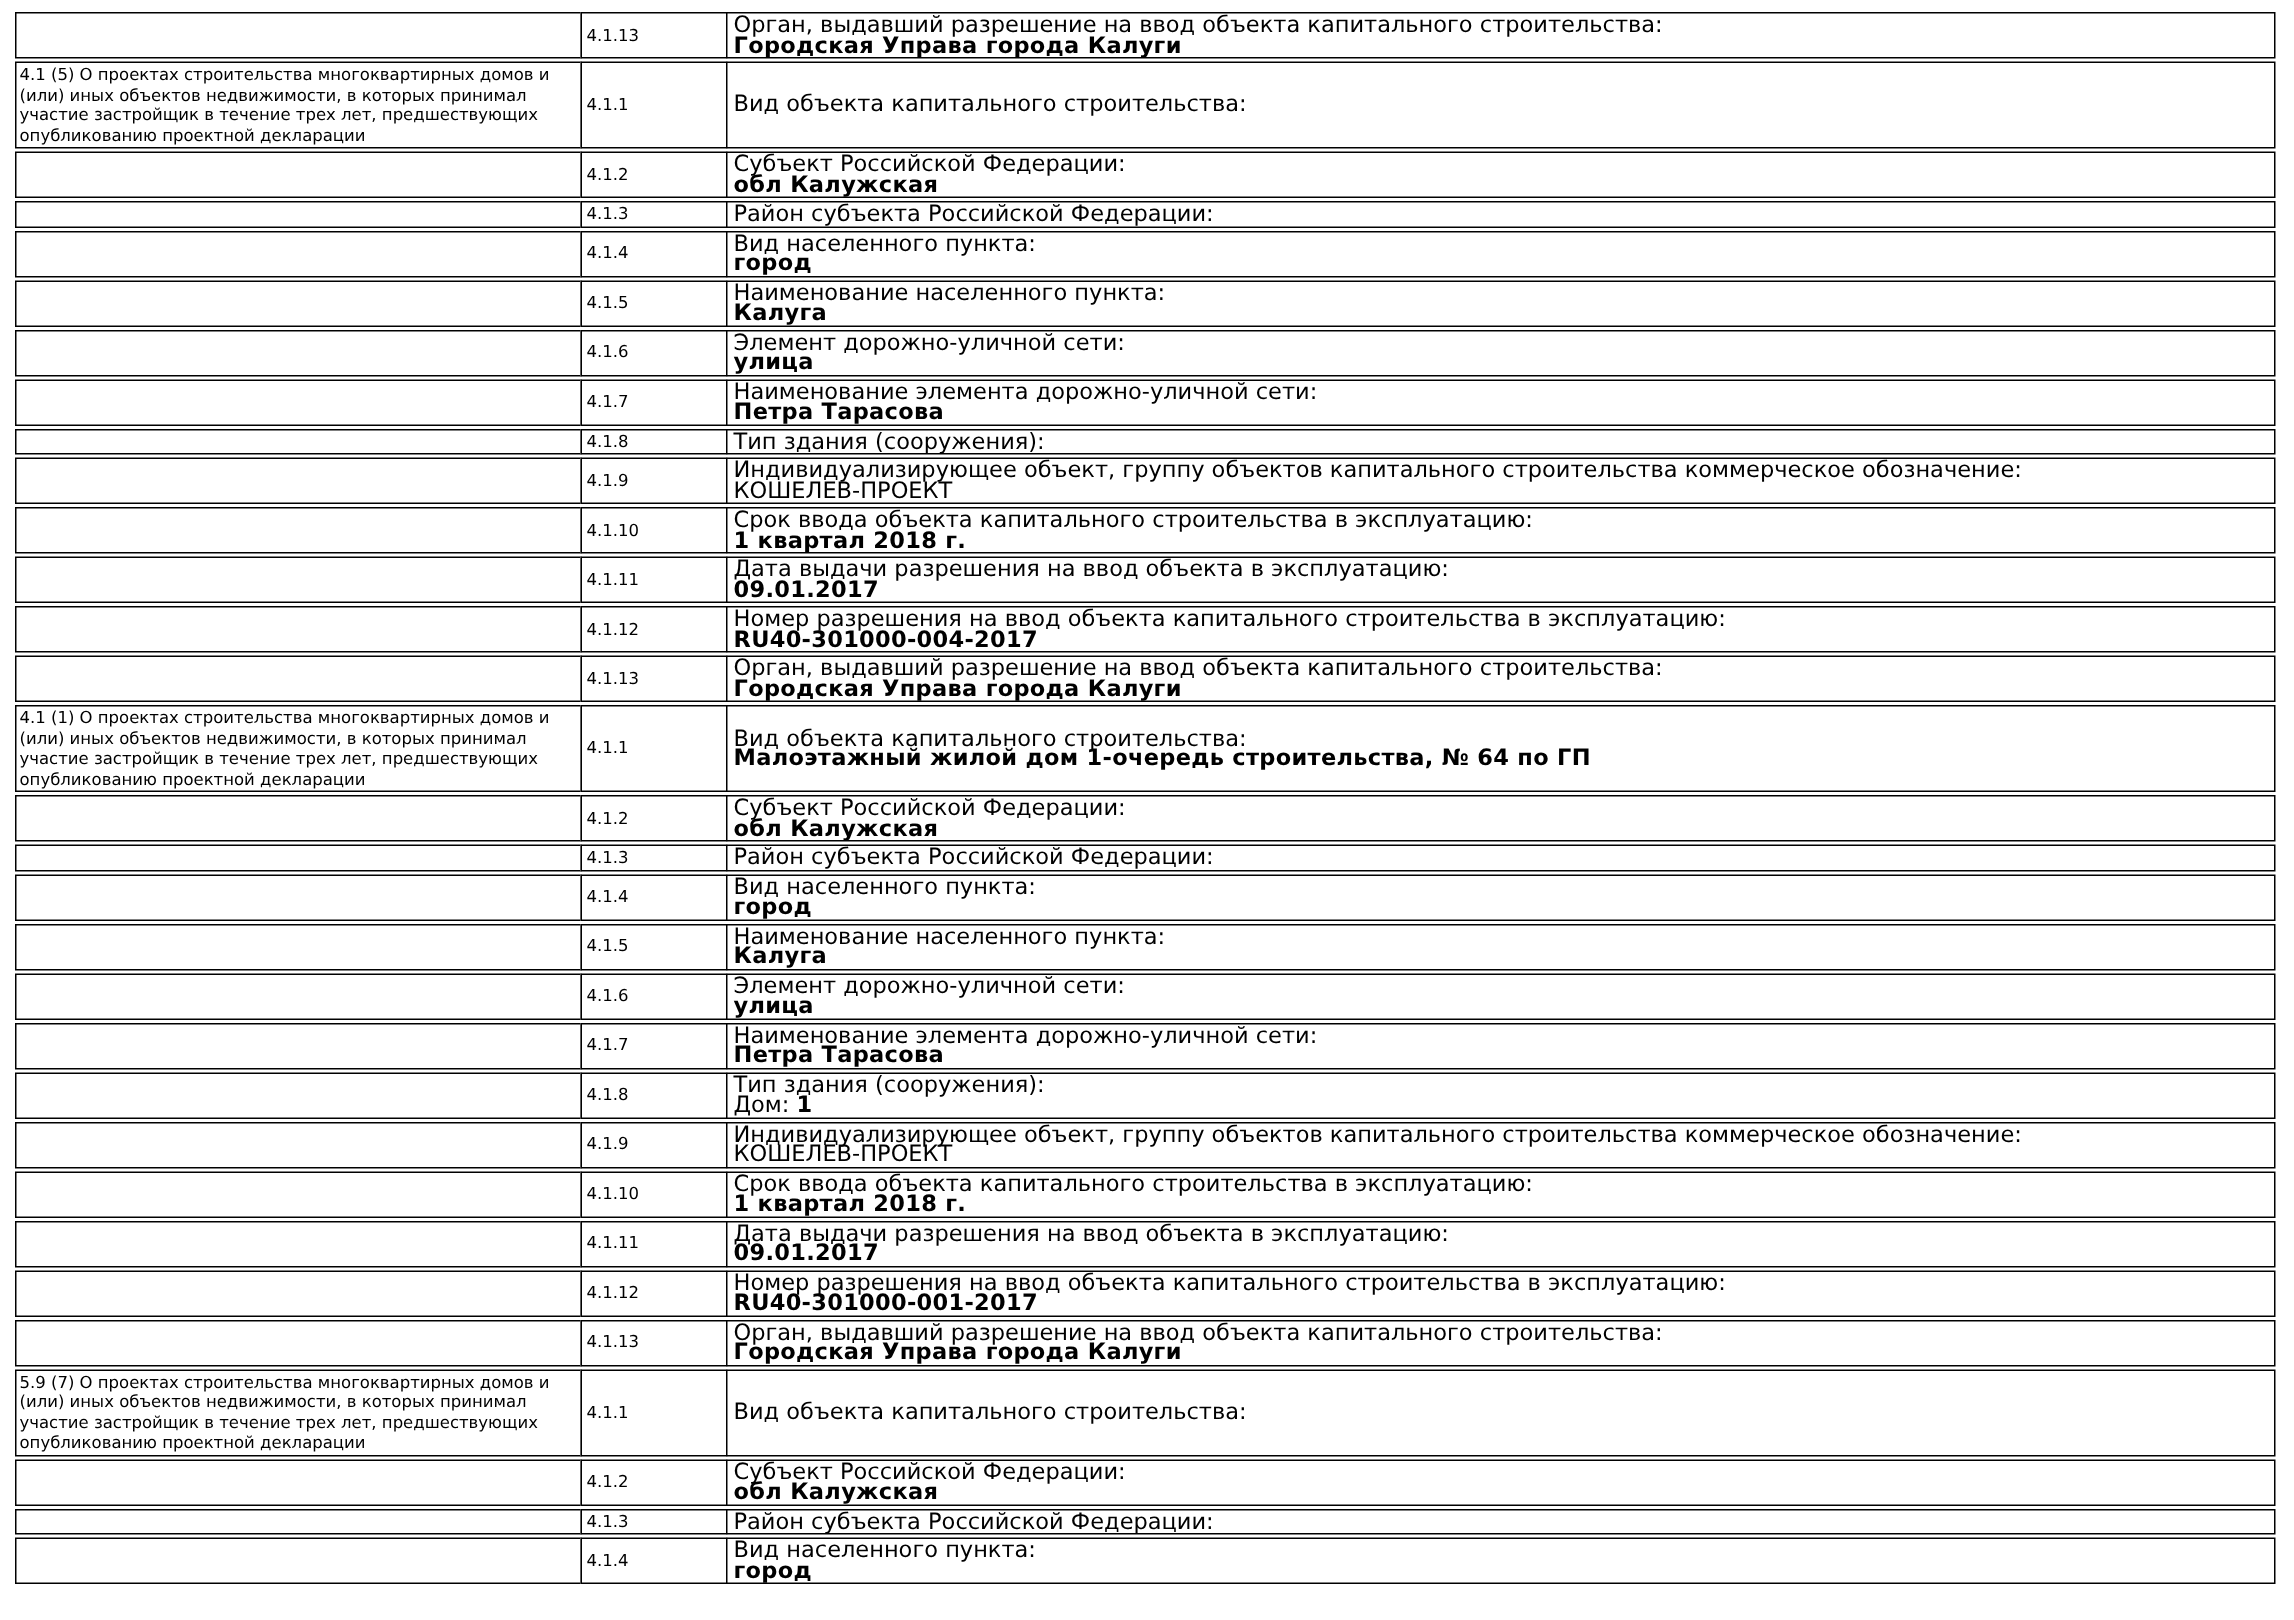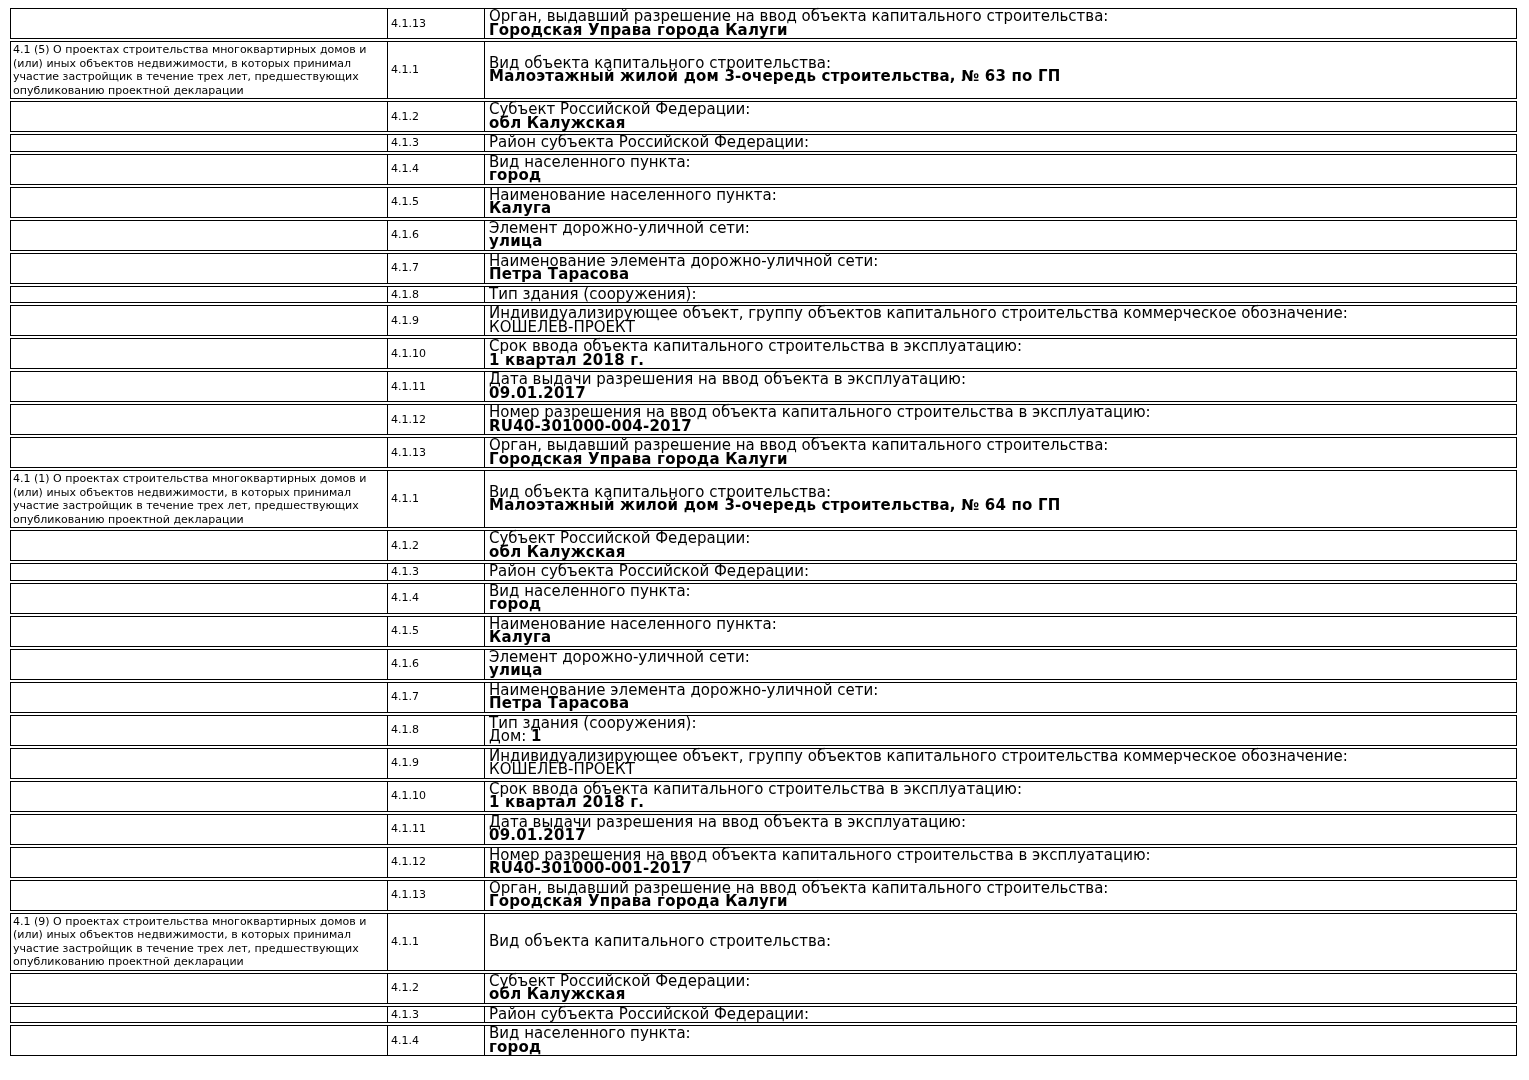--- a/index.html
+++ b/index.html
@@ -73,21 +73,20 @@
       <div class="label">Орган, выдавший разрешение на ввод объекта капитального строительства:</div>
       <div class="value vb">Городская Управа города Калуги</div>
     </div>
   </div>
 
   <div class="row hdr">
     <div class="cell c-section">4.1 (5) О проектах строительства многоквартирных домов и (или) иных объектов недвижимости, в которых принимал участие застройщик в течение трех лет, предшествующих опубликованию проектной декларации</div>
     <div class="cell c-num">4.1.1</div>
     <div class="cell c-content">
       <div class="label">Вид объекта капитального строительства:</div>
-      <div class="value vb">Малоэтажный жилой дом 3-очередь строительства, № 63 по ГП</div>
     </div>
   </div>
 
   <div class="row">
     <div class="cell c-section"></div>
     <div class="cell c-num">4.1.2</div>
     <div class="cell c-content">
       <div class="label">Субъект Российской Федерации:</div>
       <div class="value vb">обл Калужская</div>
     </div>
@@ -189,21 +188,21 @@
       <div class="label">Орган, выдавший разрешение на ввод объекта капитального строительства:</div>
       <div class="value vb">Городская Управа города Калуги</div>
     </div>
   </div>
 
   <div class="row hdr">
     <div class="cell c-section">4.1 (1) О проектах строительства многоквартирных домов и (или) иных объектов недвижимости, в которых принимал участие застройщик в течение трех лет, предшествующих опубликованию проектной декларации</div>
     <div class="cell c-num">4.1.1</div>
     <div class="cell c-content">
       <div class="label">Вид объекта капитального строительства:</div>
-      <div class="value vb">Малоэтажный жилой дом 3-очередь строительства, № 64 по ГП</div>
+      <div class="value vb">Малоэтажный жилой дом 1-очередь строительства, № 64 по ГП</div>
     </div>
   </div>
 
   <div class="row">
     <div class="cell c-section"></div>
     <div class="cell c-num">4.1.2</div>
     <div class="cell c-content">
       <div class="label">Субъект Российской Федерации:</div>
       <div class="value vb">обл Калужская</div>
     </div>
@@ -302,21 +301,21 @@
   <div class="row">
     <div class="cell c-section"></div>
     <div class="cell c-num">4.1.13</div>
     <div class="cell c-content">
       <div class="label">Орган, выдавший разрешение на ввод объекта капитального строительства:</div>
       <div class="value vb">Городская Управа города Калуги</div>
     </div>
   </div>
 
   <div class="row hdr">
-    <div class="cell c-section">4.1 (9) О проектах строительства многоквартирных домов и (или) иных объектов недвижимости, в которых принимал участие застройщик в течение трех лет, предшествующих опубликованию проектной декларации</div>
+    <div class="cell c-section">5.9 (7) О проектах строительства многоквартирных домов и (или) иных объектов недвижимости, в которых принимал участие застройщик в течение трех лет, предшествующих опубликованию проектной декларации</div>
     <div class="cell c-num">4.1.1</div>
     <div class="cell c-content">
       <div class="label">Вид объекта капитального строительства:</div>
     </div>
   </div>
 
   <div class="row">
     <div class="cell c-section"></div>
     <div class="cell c-num">4.1.2</div>
     <div class="cell c-content">

